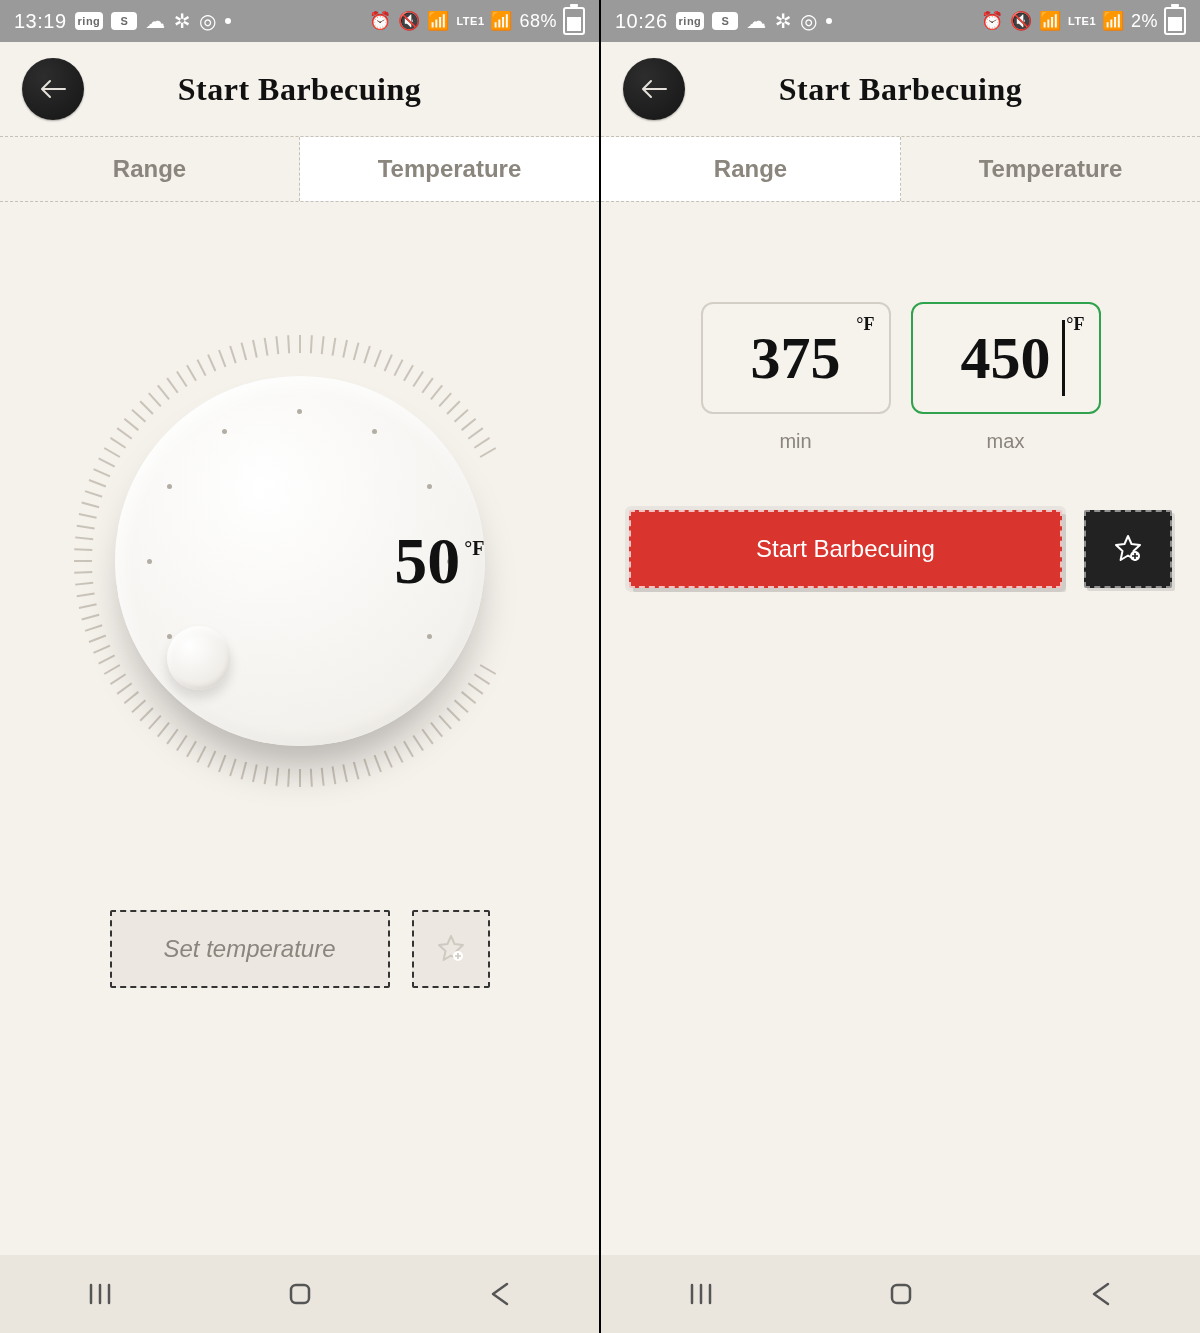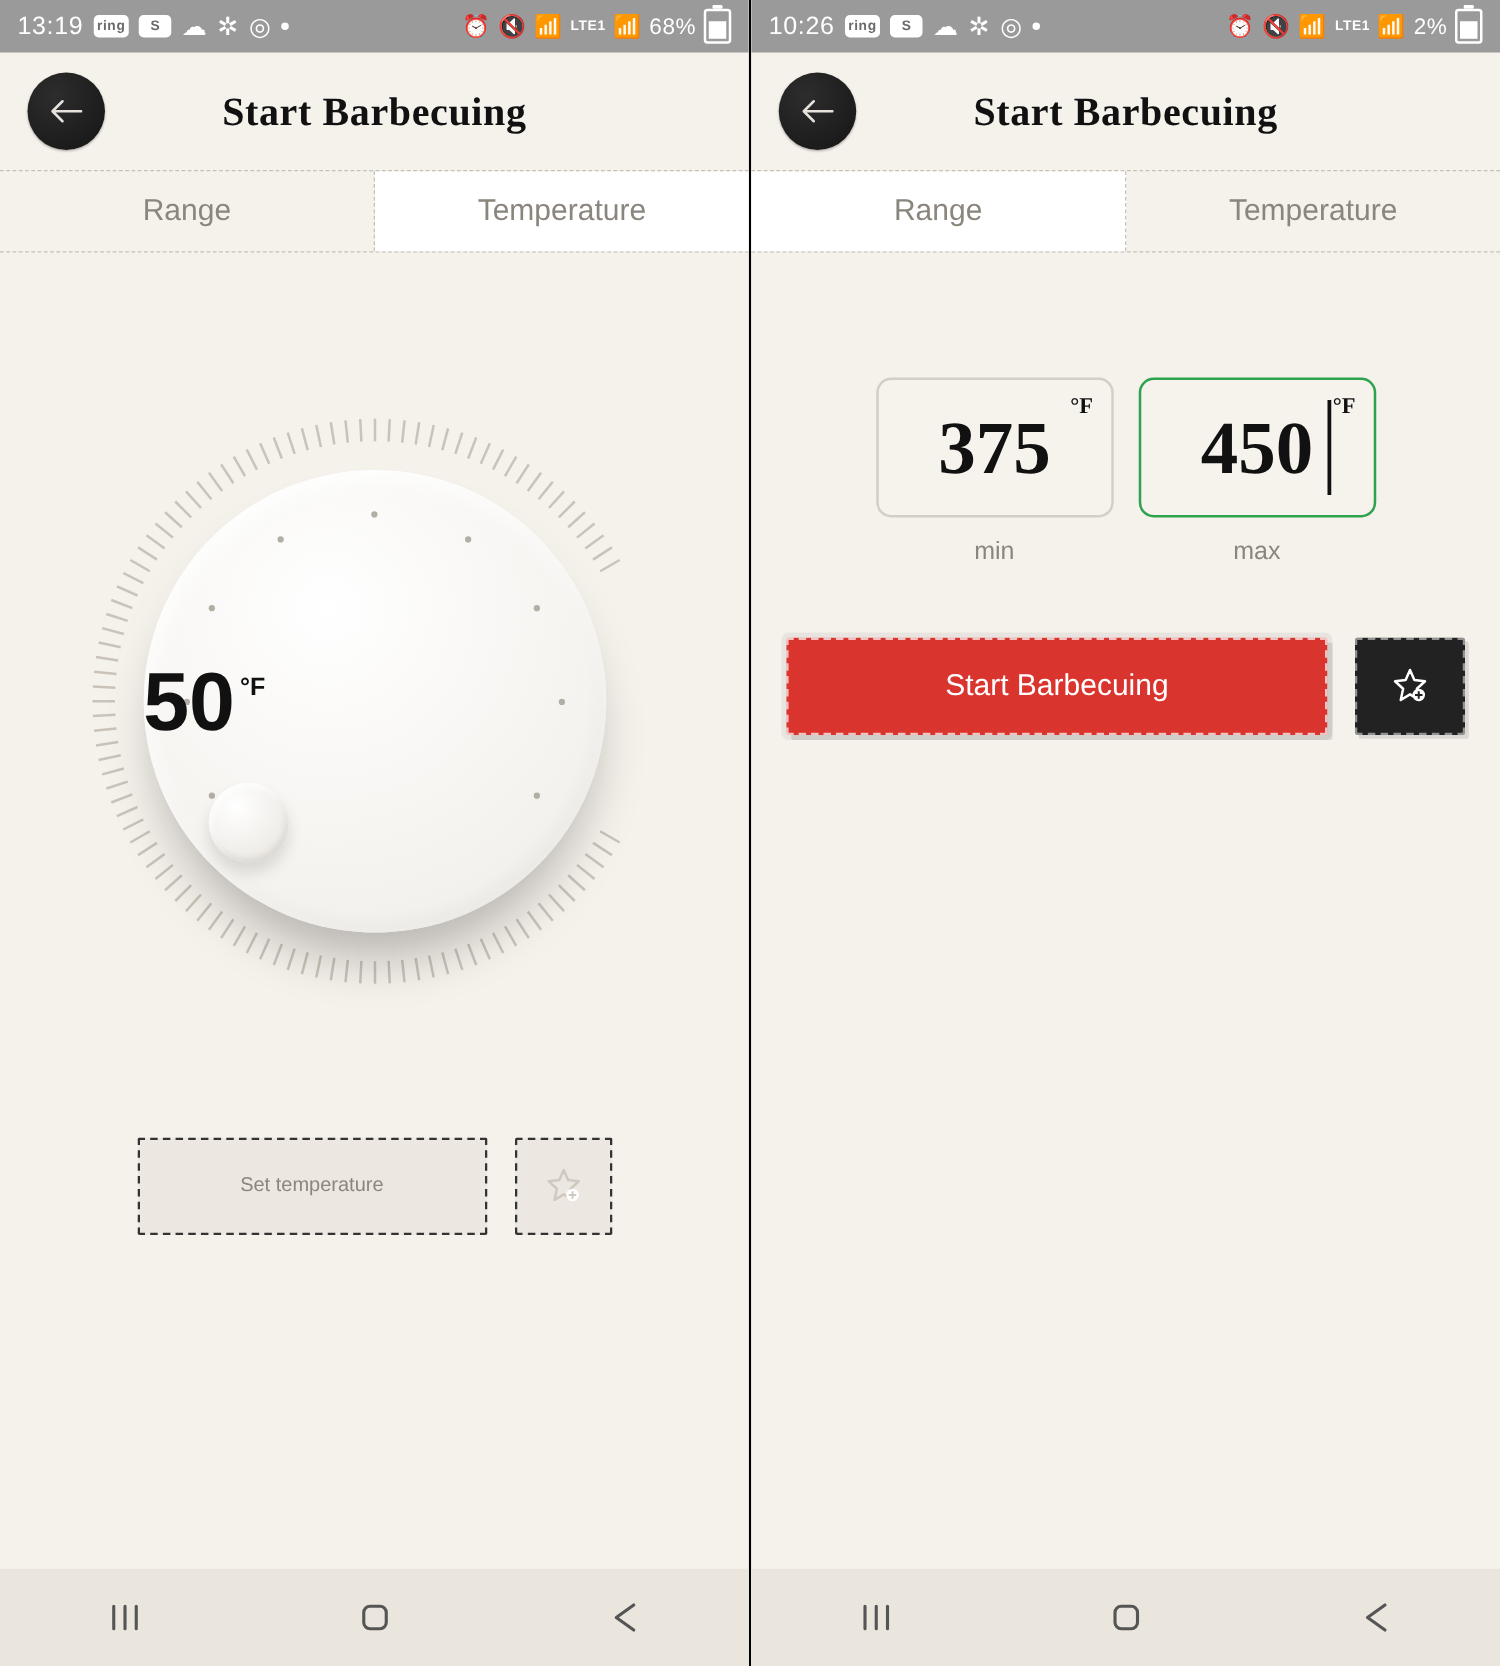--- a/index.html
+++ b/index.html
@@ -124,20 +124,21 @@
     font-size: 32px;
     letter-spacing: 0.5px;
     color: #111;
   }
 
   
   .tabs {
     display: flex;
     height: 64px;
     border-bottom: 1px dashed #c5c0b8;
+    font-weight: bold;
   }
   .tab {
     flex: 1;
     display: flex;
     align-items: center;
     justify-content: center;
     font-size: 24px;
     color: #8b867d;
     cursor: pointer;
     border-right: 1px dashed #c5c0b8;
@@ -203,22 +204,22 @@
     left: 50%;
     top: 50%;
     transform-origin: 0 0;
   }
   .dial-temp {
     position: absolute;
     left: 0;
     right: 0;
     top: 50%;
     transform: translateY(-50%);
-    text-align: left;
-    font-family: Liberation Sans, sans-serif;
+    text-align: right;
+    font-family: Liberation Serif, serif;
     font-weight: 900;
     font-size: 66px;
     color: #111;
   }
   .dial-temp .unit {
     font-size: 20px;
     vertical-align: 28px;
     margin-left: 4px;
     font-weight: 700;
   }
@@ -256,24 +257,25 @@
     gap: 22px;
   }
   .action-row.left-pos { top: 910px; }
   .action-row.right-pos { top: 510px; padding: 0 28px; }
 
   .btn-large {
     height: 78px;
     display: flex;
     align-items: center;
     justify-content: center;
-    font-size: 16px;
+    font-size: 24px;
     border-radius: 2px;
     box-sizing: border-box;
     cursor: pointer;
+    font-style: italic;
   }
   .btn-disabled {
     width: 280px;
     border: 2px dashed #333;
     color: #8b867d;
     background: #ece8e1;
   }
   .btn-star {
     width: 78px;
     border: 2px dashed #333;

